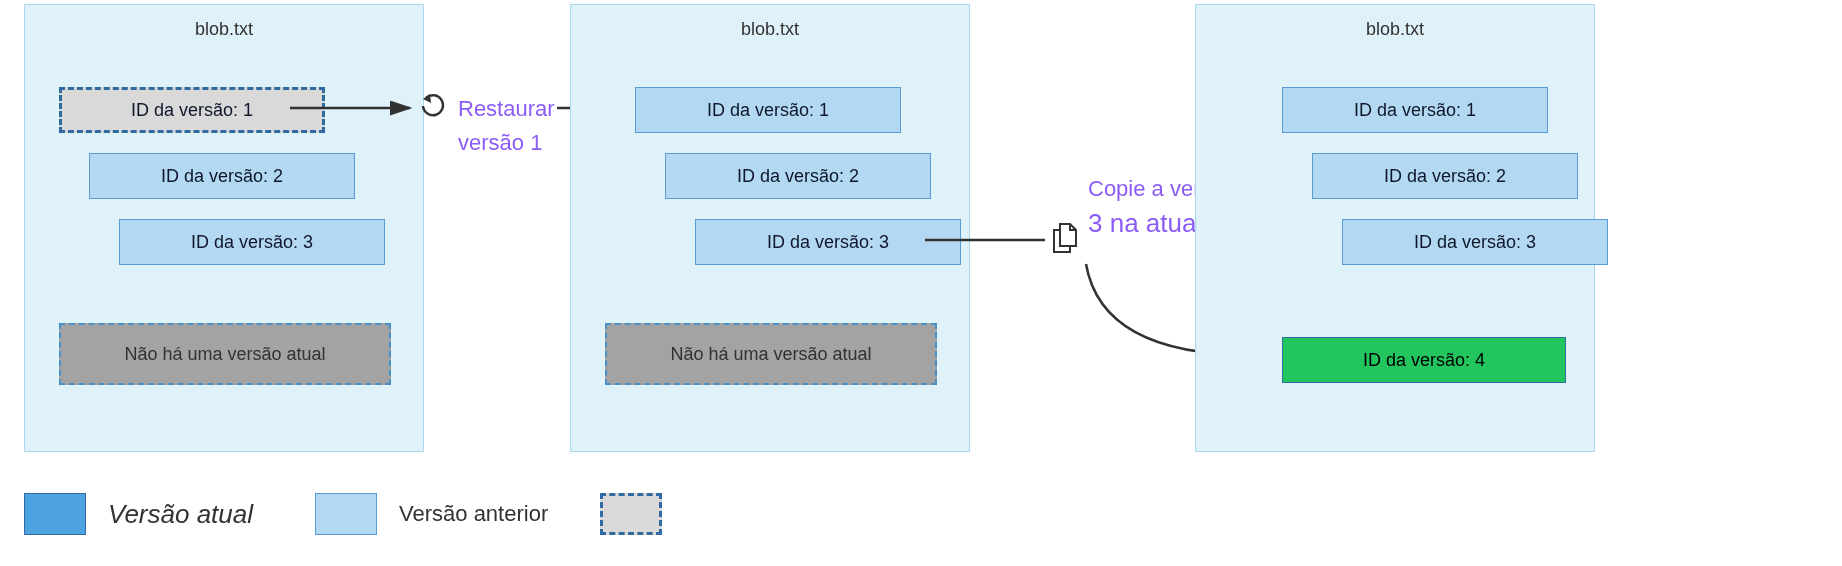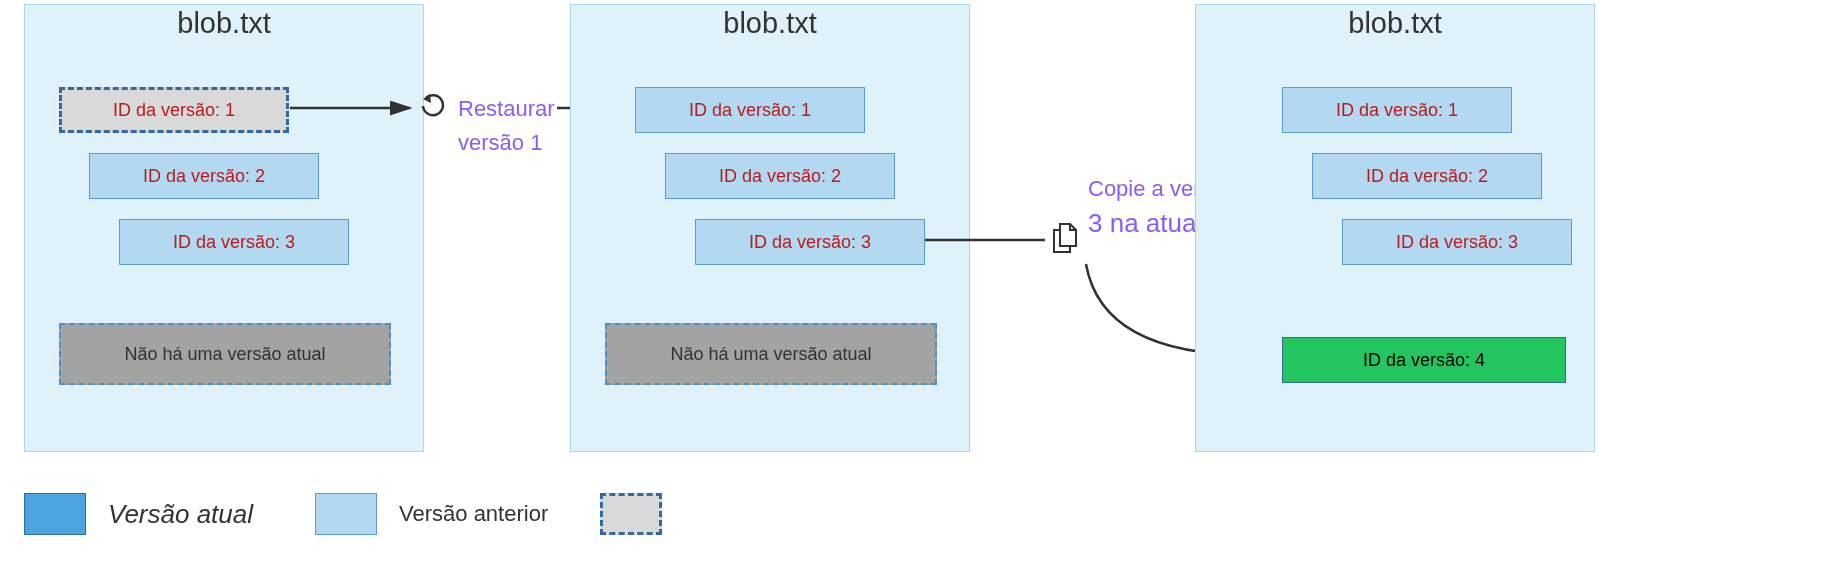--- a/index.html
+++ b/index.html
@@ -16,35 +16,35 @@
   .panel {
     position: absolute;
     background: #e0f2f9;
     border: 1px solid #a7d8ec;
     width: 400px;
     height: 448px;
     top: 4px;
   }
   .panel-title {
     text-align: center;
-    font-size: 29px;
-    padding-top: 2px;
+    font-size: 18px;
+    padding-top: 14px;
     padding-bottom: 20px;
   }
   .vbox {
     position: absolute;
-    width: 230px;
+    width: 266px;
     height: 46px;
     border: 1px solid #5a9bd5;
     background: #b3d9f2;
     font-size: 18px;
     display: flex;
     align-items: center;
     justify-content: center;
-    color: #b91c1c;
+    color: #0f172a;
   }
   .vbox.deleted {
     background: #d9d9d9;
     border: 3px dashed #2f6ba0;
   }
   .vbox.current {
     background: #22c55e;
     border: 1px solid #2f6ba0;
     color: #000;
   }

